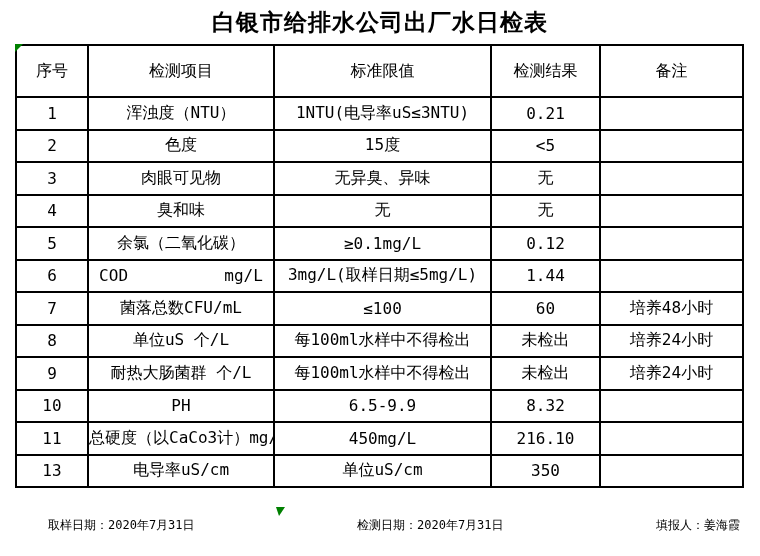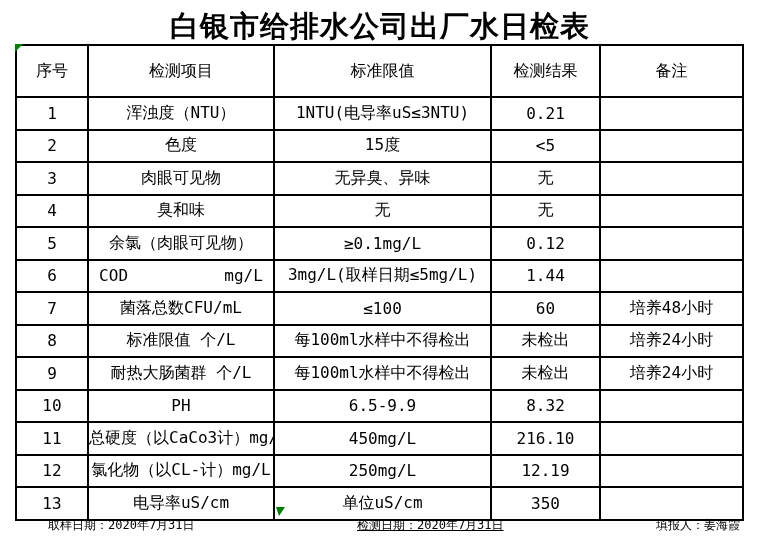--- a/index.html
+++ b/index.html
@@ -13,21 +13,21 @@
     font-family: "DejaVu Sans Mono", "Liberation Mono", monospace;
   }
   .title {
     position: absolute;
     top: 7px;
     left: 0;
     width: 760px;
     text-align: center;
     font-family: "DejaVu Sans", "Liberation Sans", sans-serif;
     font-weight: 700;
-    font-size: 29px;
+    font-size: 23px;
     letter-spacing: 1px;
     color: #000000;
   }
   table.daily {
     position: absolute;
     left: 15px;
     top: 44px;
     width: 727px;
     border-collapse: collapse;
     table-layout: fixed;
@@ -58,21 +58,21 @@
     left: 276px;
     top: 507px;
     width: 0; height: 0;
     border-top: 9px solid #008000;
     border-left: 3px solid transparent;
     border-right: 6px solid transparent;
   }
   .footer-line { position: absolute; top: 517px; left: 0; width: 760px; height: 24px; font-size: 12px; }
   .footer-item { position: absolute; top: 0; white-space: pre; color: #000000; }
   .f-sampling { left: 48px; }
-  .f-testing  { left: 357px; text-decoration: underline; }
+  .f-testing  { left: 357px; }
   .f-reporter { left: 612px; margin-left: 44px; }
 </style>
 </head>
 <body>
 
 <div id="page">
 
   <div class="title">白银市给排水公司出厂水日检表</div>
 
   <table class="daily">
@@ -116,42 +116,42 @@
       </tr>
       <tr>
         <td>4</td>
         <td>臭和味</td>
         <td>无</td>
         <td>无</td>
         <td></td>
       </tr>
       <tr>
         <td>5</td>
-        <td>余氯（肉眼可见物）</td>
+        <td>余氯（二氧化碳）</td>
         <td>≥0.1mg/L</td>
         <td>0.12</td>
         <td></td>
       </tr>
       <tr>
         <td>6</td>
         <td>COD          mg/L</td>
         <td>3mg/L(取样日期≤5mg/L)</td>
         <td>1.44</td>
         <td></td>
       </tr>
       <tr>
         <td>7</td>
         <td>菌落总数CFU/mL</td>
         <td>≤100</td>
         <td>60</td>
         <td>培养48小时</td>
       </tr>
       <tr>
         <td>8</td>
-        <td>标准限值 个/L</td>
+        <td>单位uS 个/L</td>
         <td>每100ml水样中不得检出</td>
         <td>未检出</td>
         <td>培养24小时</td>
       </tr>
       <tr>
         <td>9</td>
         <td>耐热大肠菌群 个/L</td>
         <td>每100ml水样中不得检出</td>
         <td>未检出</td>
         <td>培养24小时</td>
@@ -164,27 +164,20 @@
         <td></td>
       </tr>
       <tr>
         <td>11</td>
         <td>总硬度（以CaCo3计）mg/L</td>
         <td>450mg/L</td>
         <td>216.10</td>
         <td></td>
       </tr>
       <tr>
-        <td>12</td>
-        <td>氯化物（以CL-计）mg/L</td>
-        <td>250mg/L</td>
-        <td>12.19</td>
-        <td></td>
-      </tr>
-      <tr>
         <td>13</td>
         <td>电导率uS/cm</td>
         <td>单位uS/cm</td>
         <td>350</td>
         <td></td>
       </tr>
     </tbody>
   </table>
 
   <div class="corner-marker"></div>

